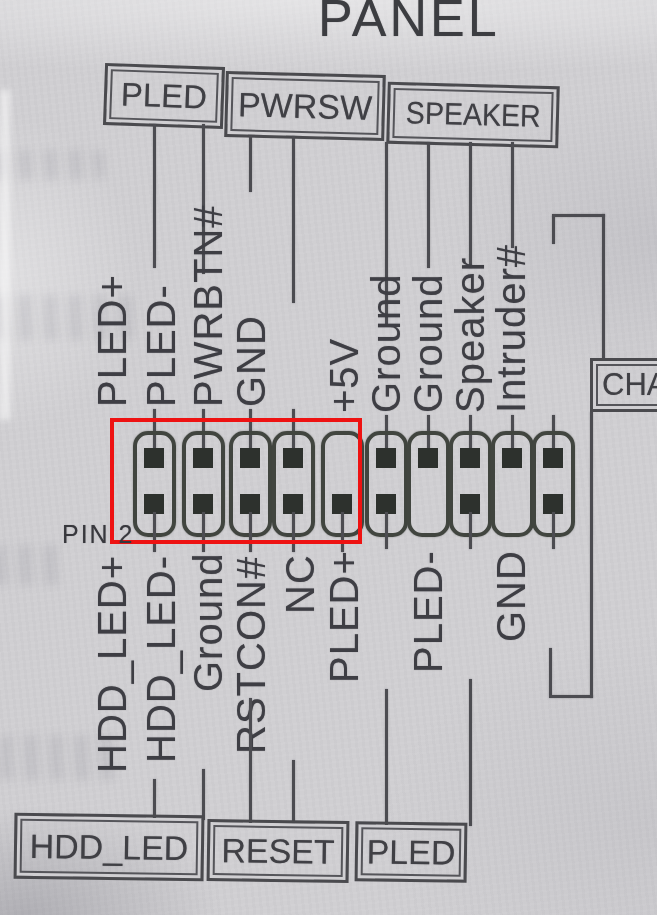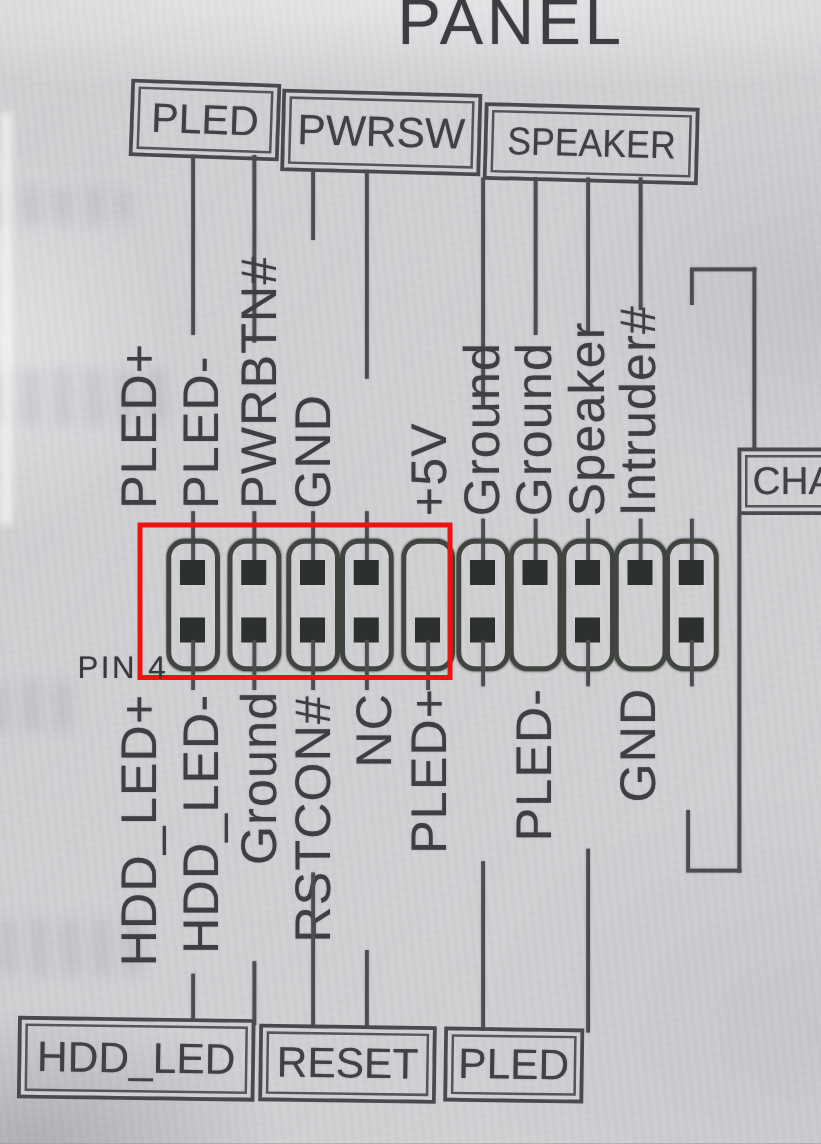--- a/index.html
+++ b/index.html
@@ -144,21 +144,21 @@
   </div>
   <div class="capsule" style="left:491px;">
     <div class="pin top"></div>
   </div>
   <div class="capsule" style="left:532px;">
     <div class="pin top"></div>
     <div class="pin bot"></div>
   </div>
 
   <div class="redrect"></div>
-  <div class="pin1">PIN 4</div>
+  <div class="pin1">PIN 2</div>
 
   <div class="vline" style="left:153px;top:512px;height:40px;"></div>
   <div class="vline" style="left:202px;top:512px;height:40px;"></div>
   <div class="vline" style="left:249px;top:512px;height:40px;"></div>
   <div class="vline" style="left:292px;top:512px;height:40px;"></div>
   <div class="vline" style="left:341px;top:512px;height:40px;"></div>
   <div class="vline" style="left:385px;top:512px;height:37px;"></div>
   <div class="vline" style="left:469px;top:512px;height:37px;"></div>
   <div class="vline" style="left:552px;top:512px;height:37px;"></div>
 

